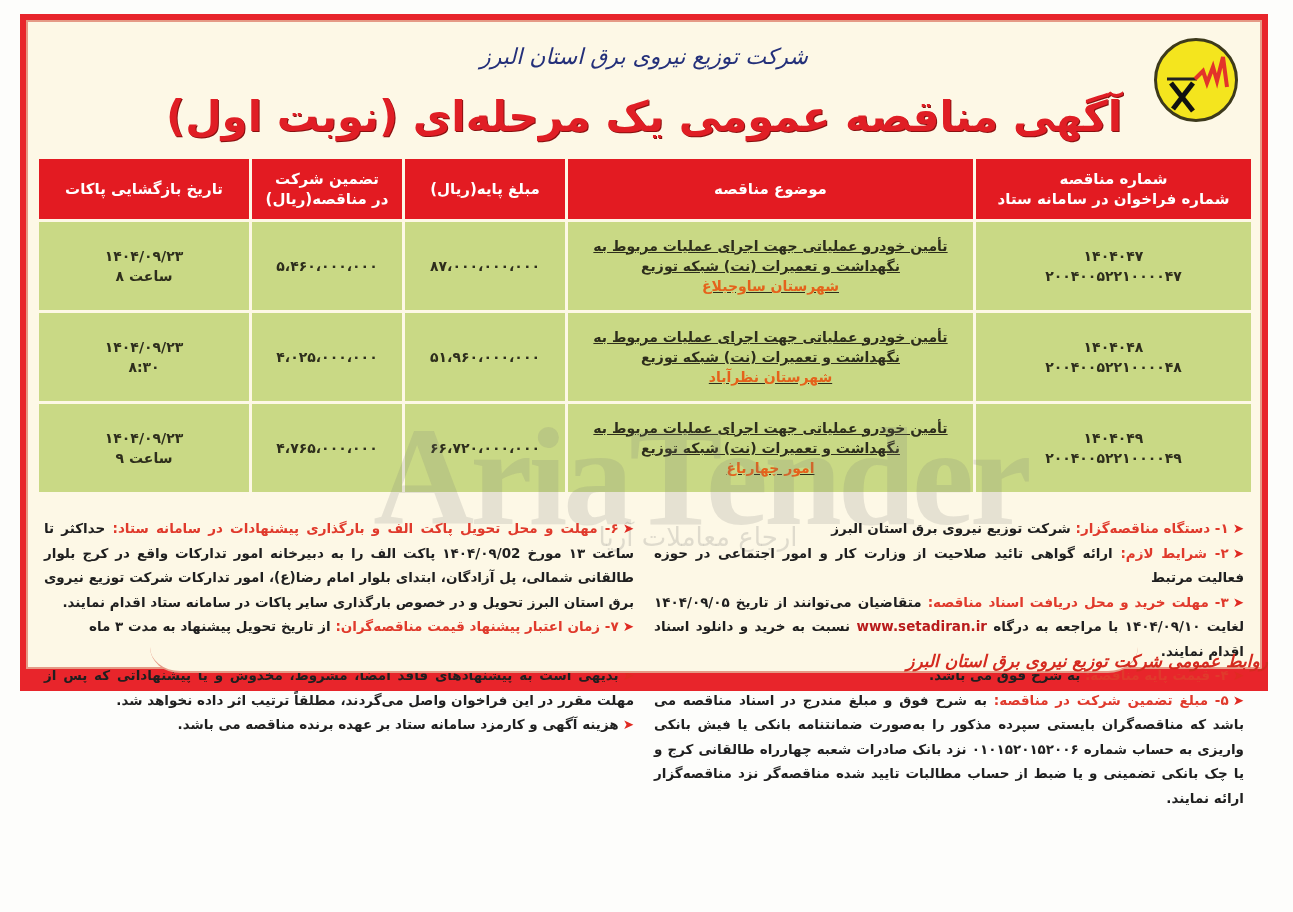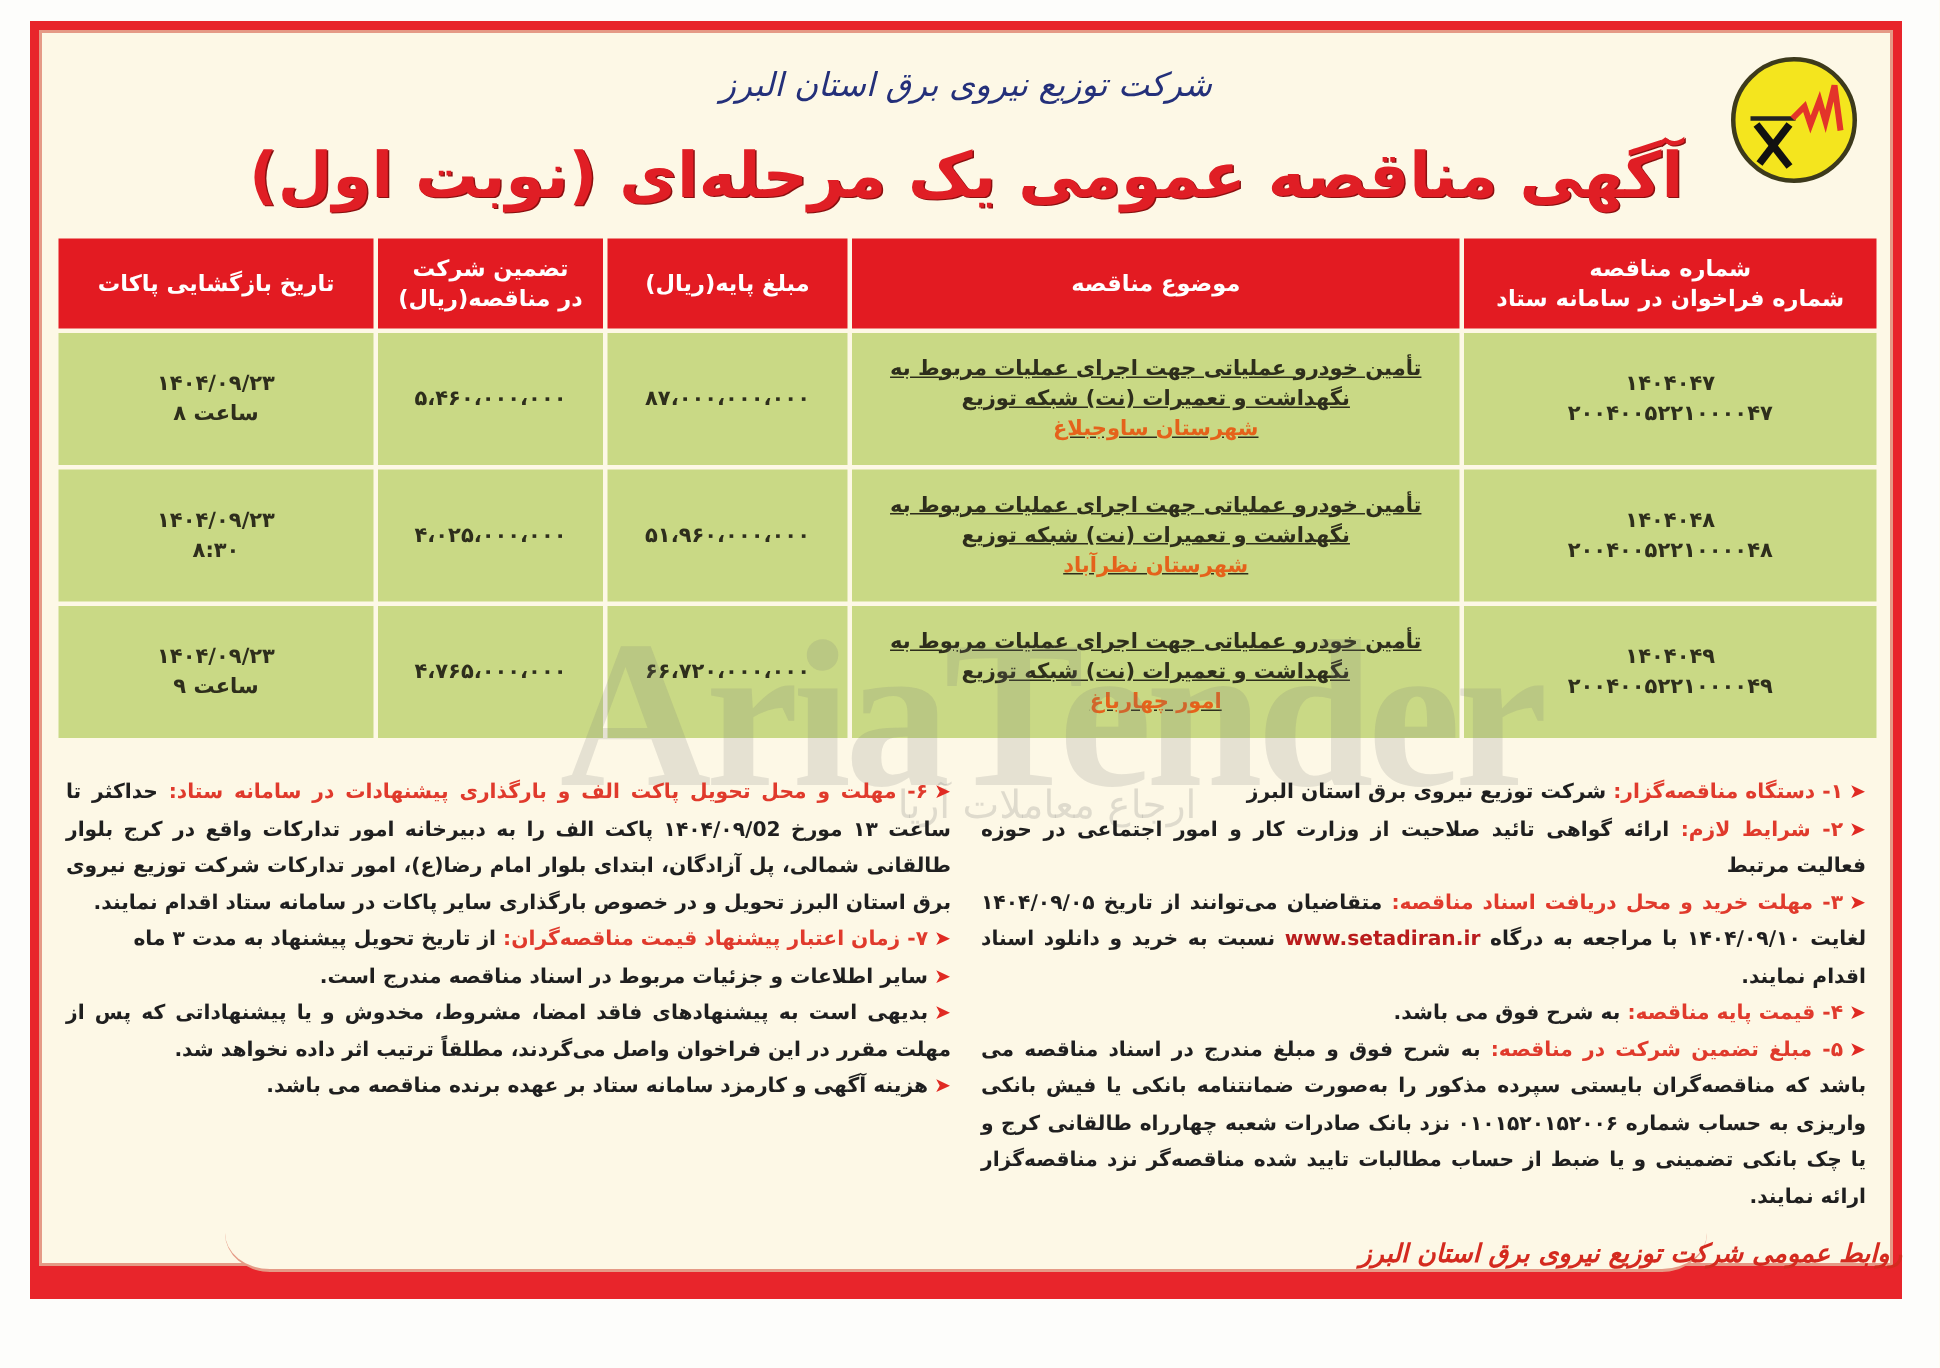--- a/index.html
+++ b/index.html
@@ -1,21 +1,21 @@
 <!DOCTYPE html>
 <html><head>
 <meta charset="utf-8">
 <style>
   html, body { margin:0; padding:0; }
   body {
     width:1293px; height:912px; background:#fdfdfb; position:relative; overflow:hidden;
     font-family: "DejaVu Sans", sans-serif; direction: rtl;
   }
   .frame {
-    position:absolute; left:20px; top:14px; width:1248px; height:852px;
+    position:absolute; left:20px; top:14px; width:1248px; height:677px;
     background:#e8252b; box-sizing:border-box;
   }
   .inner {
     position:absolute; left:6px; top:6px; right:6px; bottom:22px;
     background:#fdf8e6; border:2px solid #e59a86; box-sizing:border-box;
   }
   .footer-notch {
     position:absolute; left:130px; right:130px; bottom:18px; height:26px;
     background:#fdf8e6; border-radius:0 0 30px 30px / 0 0 26px 26px;
     border-bottom:2px solid #e59a86;

